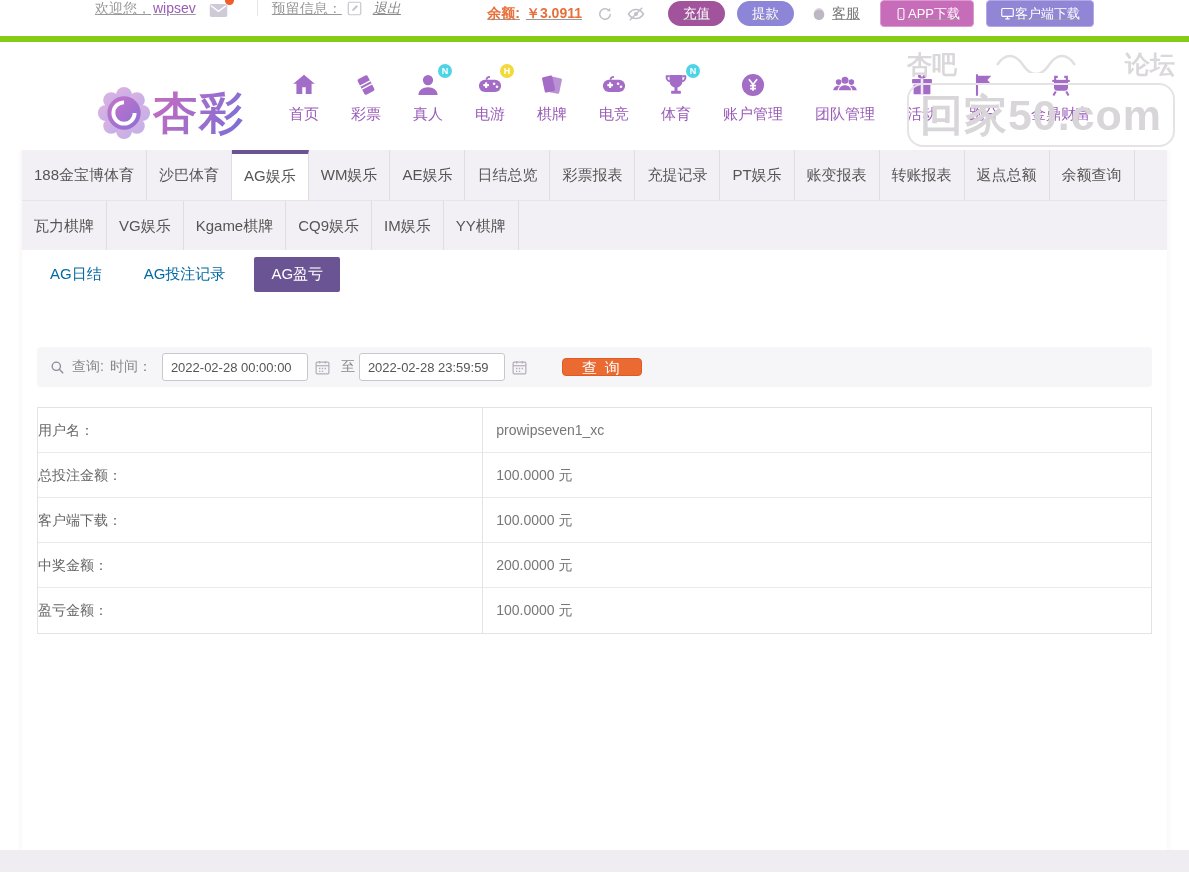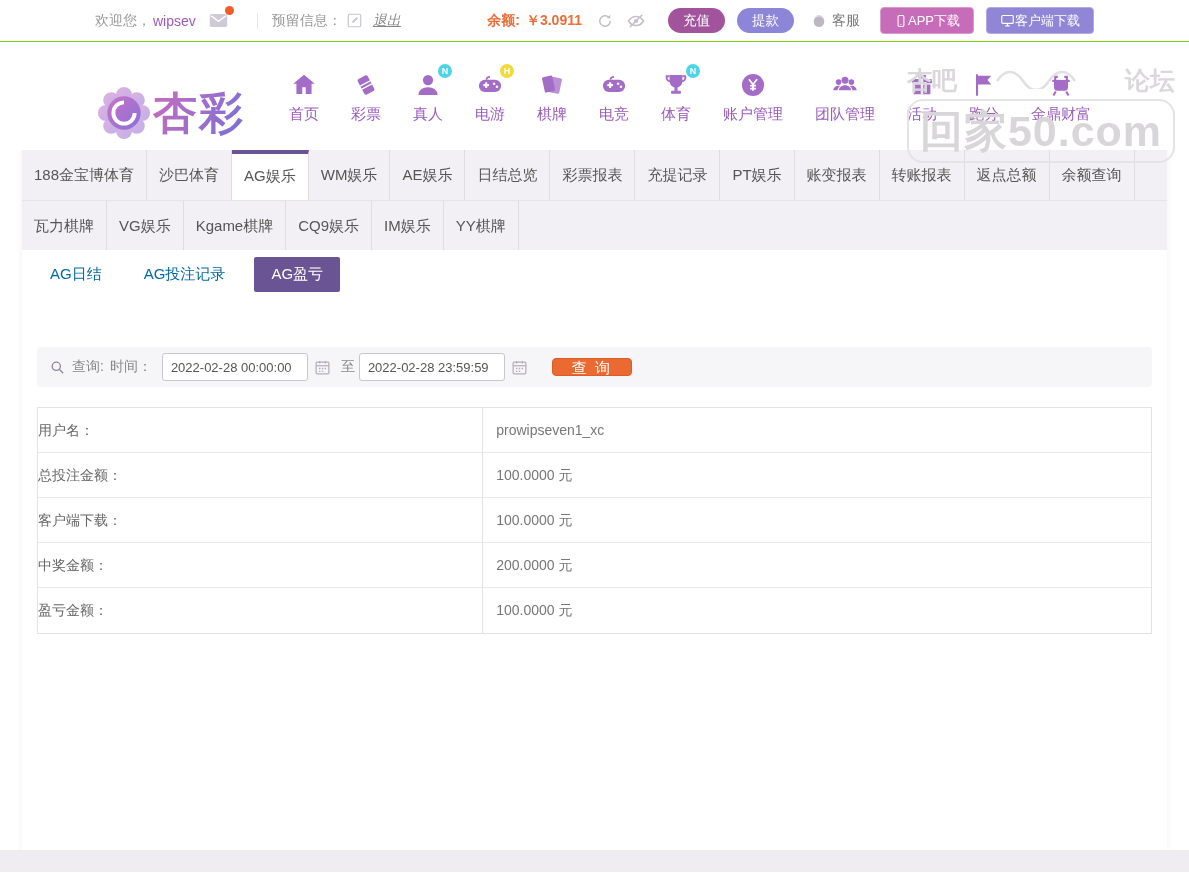--- a/index.html
+++ b/index.html
@@ -5,22 +5,22 @@
   * { margin:0; padding:0; box-sizing:border-box; }
   html,body { width:1189px; }
   body {
     font-family:"Liberation Sans","DejaVu Sans",sans-serif;
     background:#ffffff; color:#555;
   }
   .icon svg { display:block; }
 
   
   .topbar {
-    height:42px; background:#fff; border-bottom:1px solid #84cc16;
-    display:flex; align-items:center; padding:0 95px; font-size:14px; color:#999;
+    height:42px; background:#fff; border-bottom:6px solid #84cc16;
+    display:flex; align-items:flex-start; padding:0 95px; font-size:14px; color:#999;text-decoration:underline;
   }
   .topbar .welcome-prefix { color:#999; }
   .topbar .username { color:var(--nav-purple); margin-left:2px; }
   .mail-wrap { position:relative; margin:0 14px 0 12px; color:#cfcbd6; cursor:pointer; }
   .mail-dot { position:absolute; top:-4px; right:-5px; width:9px; height:9px; border-radius:50%; background:#f25b2a; }
   .top-divider { width:1px; height:16px; background:#e7e4ea; margin:0 14px; }
   .reserved-label { color:#999; }
   .edit-icon { color:#c9c5d0; margin:0 10px 0 4px; cursor:pointer; }
   .logout-link { color:#888; font-style:italic; text-decoration:underline; cursor:pointer; }
   .topbar-right { margin-left:auto; display:flex; align-items:center; }
@@ -64,21 +64,21 @@
   .nav-label { font-size:15px; margin-top:6px; color:var(--nav-purple); white-space:nowrap; }
   .badge {
     position:absolute; top:-5px; right:-10px; width:14px; height:14px; border-radius:50%;
     color:#fff; font-size:9px; font-weight:bold; display:flex; align-items:center; justify-content:center;
   }
   .badge-cyan { background:var(--badge-cyan); }
   .badge-yellow { background:var(--badge-yellow); }
 
   
   .watermark {
-    position:absolute; top:22px; right:14px; width:268px; z-index:5;
+    position:absolute; top:6px; right:14px; width:268px; z-index:5;
     pointer-events:none; text-align:center;
   }
   .wm-top { display:flex; align-items:center; justify-content:space-between; color:#dbd8dc; font-weight:bold; font-size:25px; }
   .wm-flourish { color:#e2dfe3; }
   .wm-domain {
     margin-top:2px; font-size:43px; font-weight:bold; color:#d9d6da; letter-spacing:1px;
     border:2px solid #e5e3e6; border-radius:16px; padding:0 6px; line-height:60px;
   }
 
   
@@ -107,23 +107,23 @@
   .search-icon { color:#8f8a96; margin-right:6px; }
   .query-label, .time-label, .to-label { color:#888; font-size:14px; }
   .time-label { margin:0 10px 0 6px; }
   .date-input {
     width:146px; height:28px; border:1px solid #c9c6cf; border-radius:3px;
     padding:0 8px; font-size:13px; color:#555; background:#fff; font-family:inherit;
   }
   .cal-icon { color:#b2aeb8; margin:0 6px; cursor:pointer; }
   .to-label { margin:0 4px; }
   .query-btn {
-    margin-left:18px; width:80px; height:18px; background:var(--orange);
+    margin-left:28px; width:80px; height:18px; background:var(--orange);
     border:1px solid #de5c24; border-radius:4px; color:#fff; font-size:15px;
-    cursor:pointer; font-family:Liberation Sans, sans-serif; letter-spacing:2px;
+    cursor:pointer; font-family:Liberation Serif, serif; letter-spacing:2px;
   }
 
   .datatable { margin-top:20px; border:1px solid #e4e1e7; }
   .trow { display:flex; height:45px; border-bottom:1px solid #eae7ed; }
   .trow:last-child { border-bottom:none; }
   .tlabel {
     width:40%; text-align:left; padding-right:13px; color:#666; font-size:14px;
     line-height:44px; border-right:1px solid #e4e1e7;
   }
   .tvalue { padding-left:13px; color:#777; font-size:14px; line-height:44px; }

